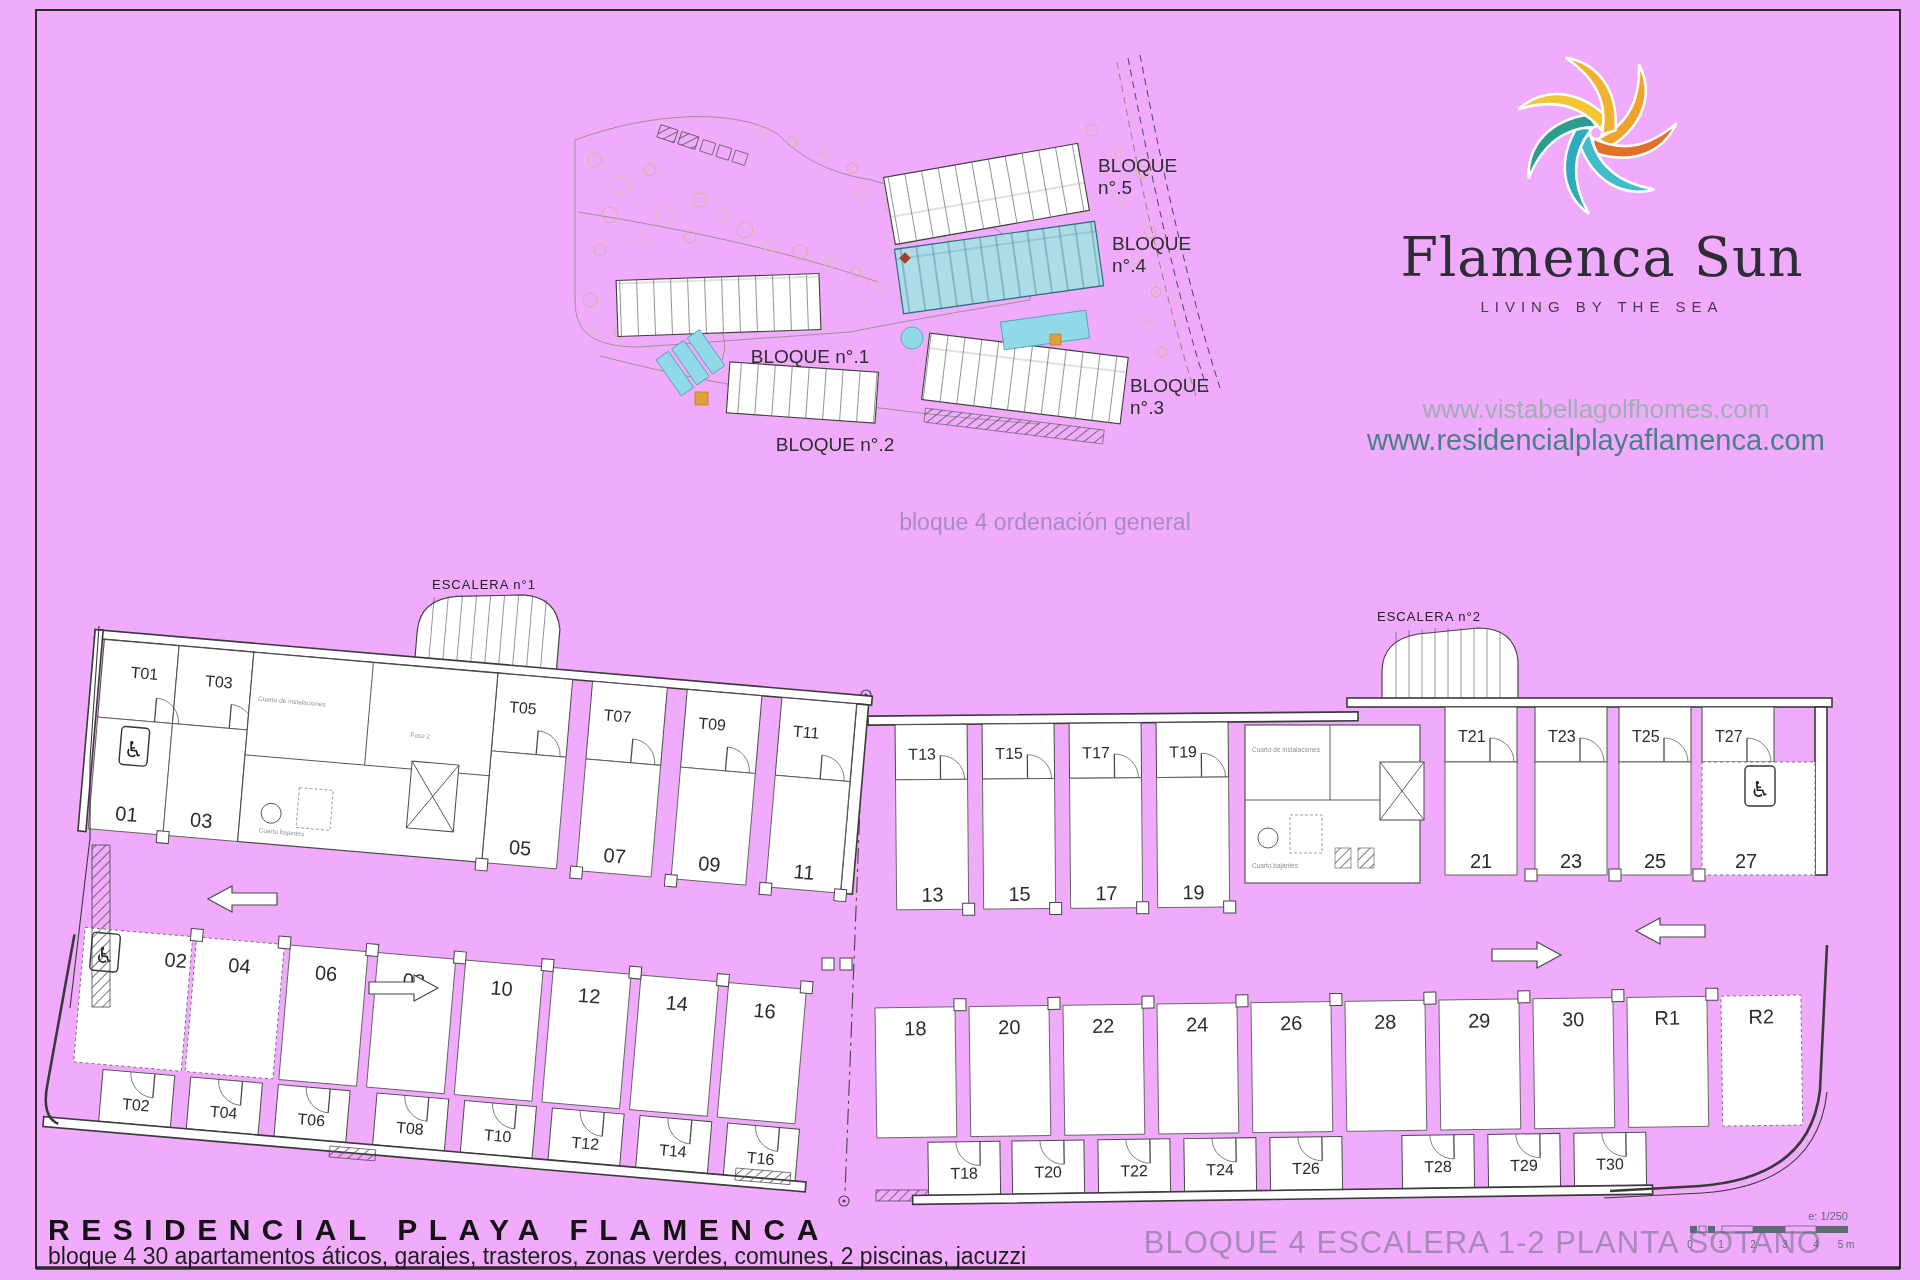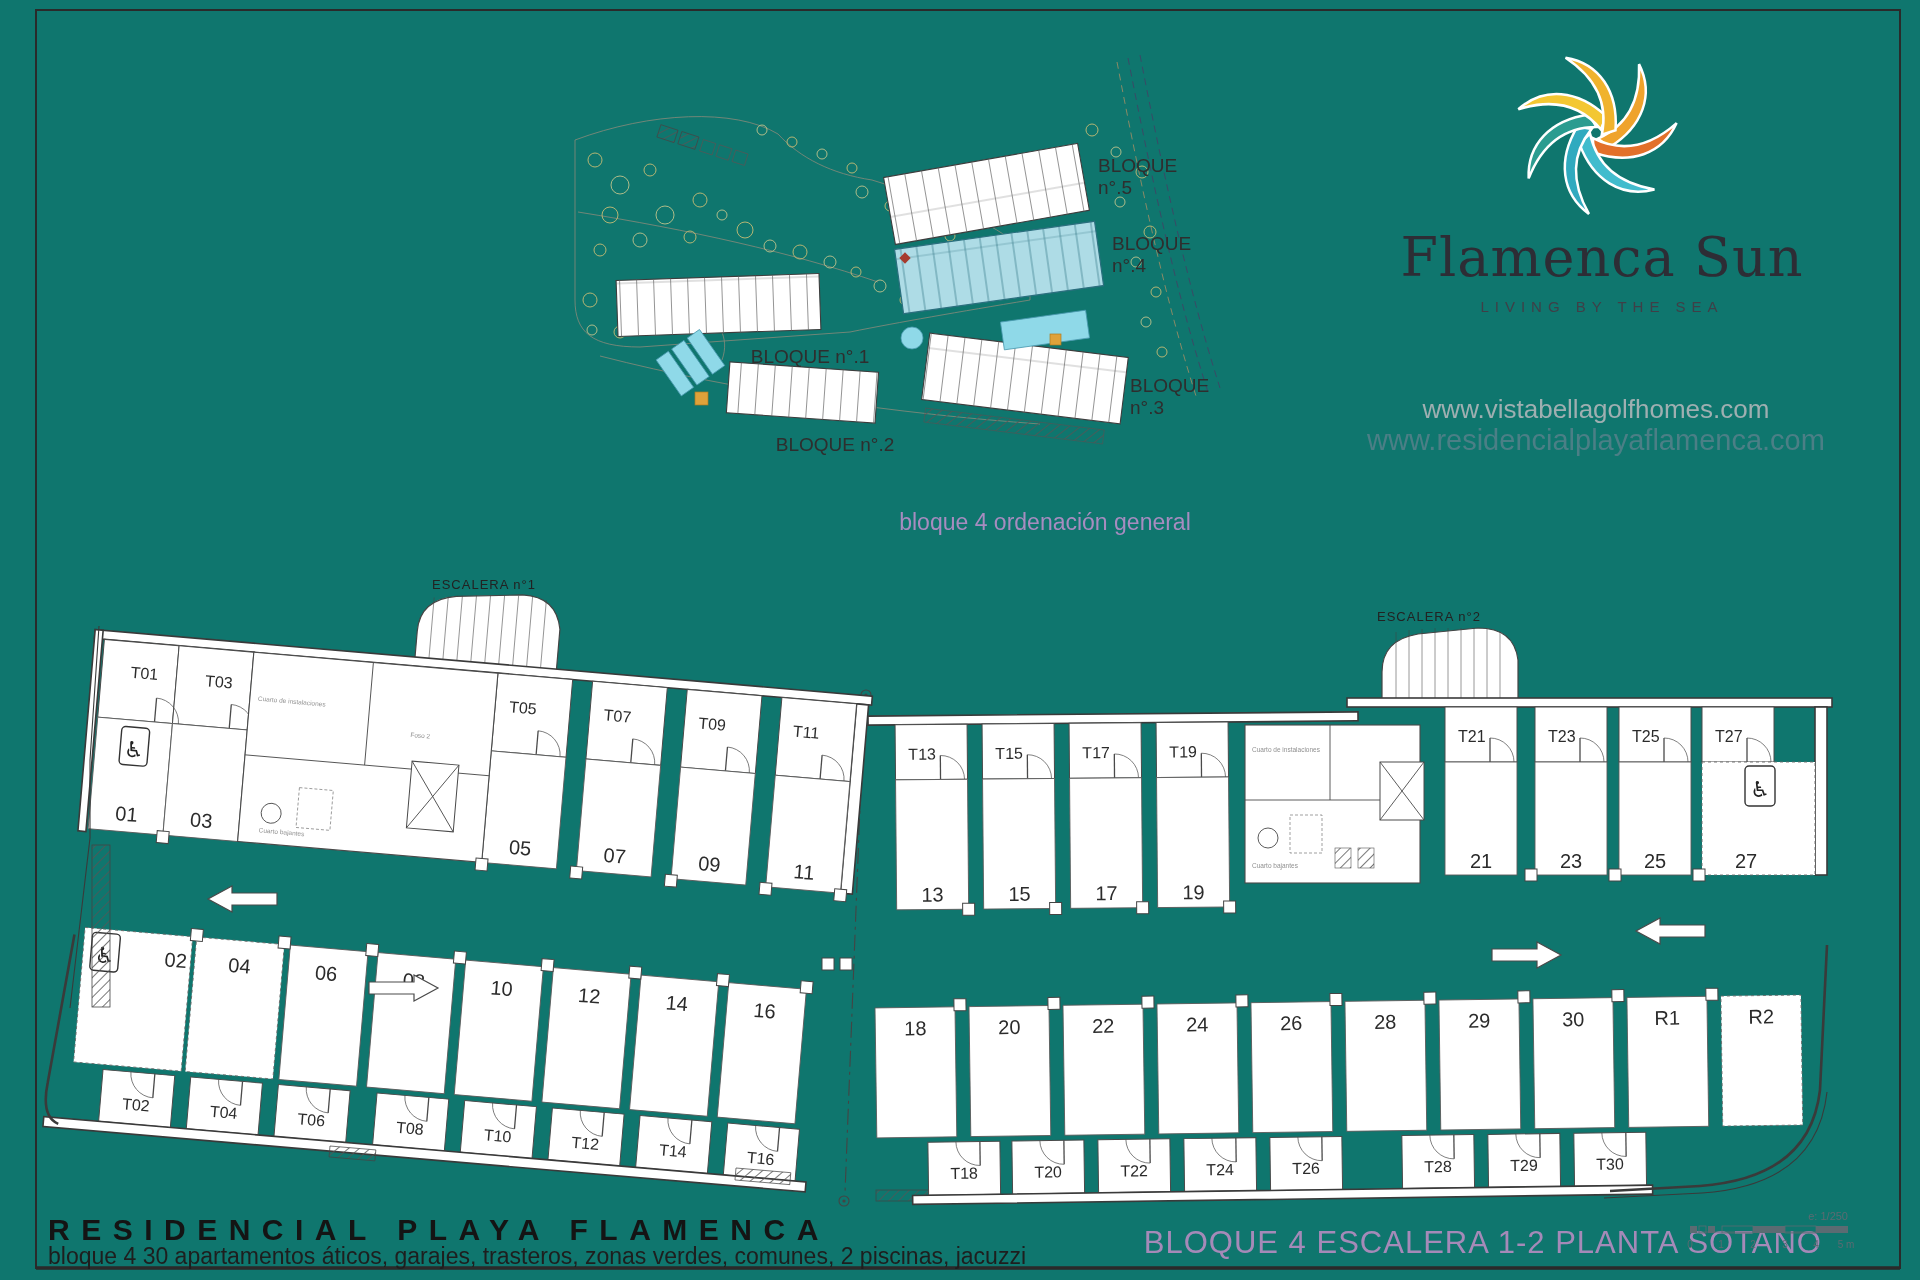--- a/index.html
+++ b/index.html
@@ -1,16 +1,16 @@
 <!DOCTYPE html>
 <html><head>
 <meta charset="utf-8">
 <style>
   html,body{margin:0;padding:0;background:#fff;}
-  .page{position:relative;width:1920px;height:1280px;background:#0f766e;overflow:hidden;}
+  .page{position:relative;width:1920px;height:1280px;background:#f0abfc;overflow:hidden;}
   svg{position:absolute;left:0;top:0;}
   text{font-family:"Liberation Sans",sans-serif;fill:#2b2b2b;}
   .wall{fill:#fff;stroke:#3a3a3a;stroke-width:1.6;}
   .cell{fill:#fff;stroke:#4a4a4a;stroke-width:1;}
   .cell2{fill:#fff;stroke:#4a4a4a;stroke-width:1.1;}
   .stall{fill:#fff;stroke:#5a5a5a;stroke-width:0.9;}
   .dcell{fill:#fff;stroke:#6a6a6a;stroke-width:0.9;stroke-dasharray:3 3;}
   .ln{stroke:#4a4a4a;stroke-width:0.9;f fill:none;fill:none;}
   .wl{stroke:#3a3a3a;stroke-width:1.1;fill:none;}
   .wl2{stroke:#3a3a3a;stroke-width:2.6;fill:none;}

